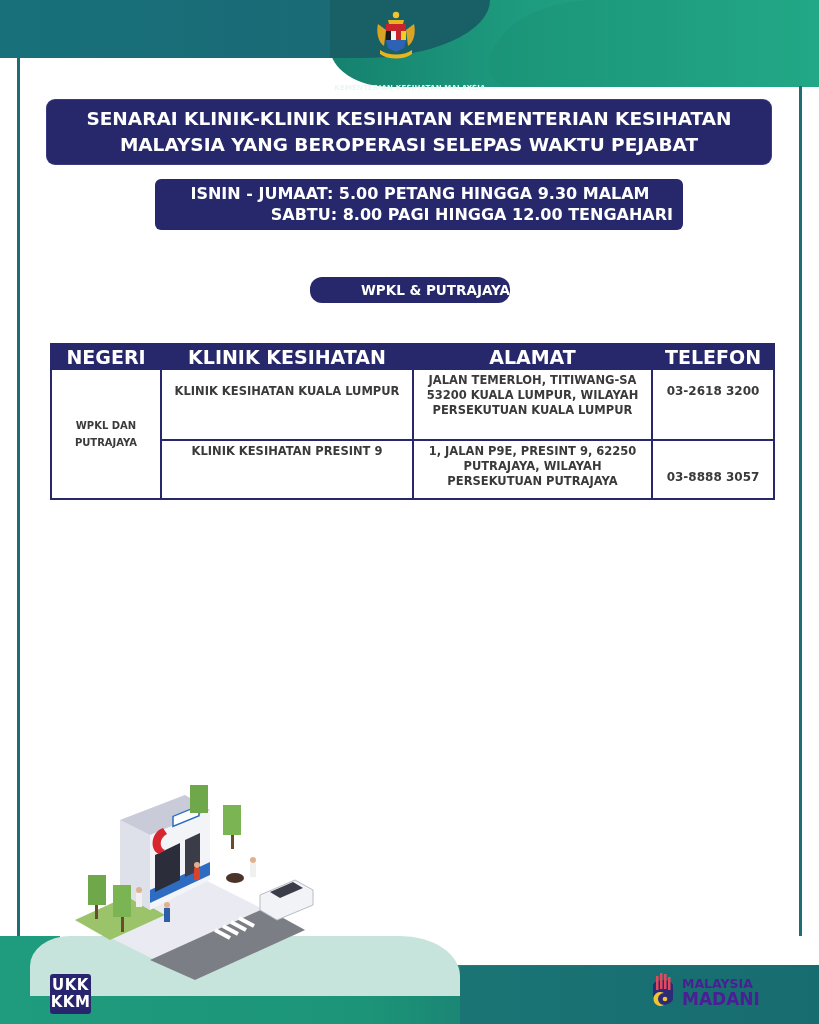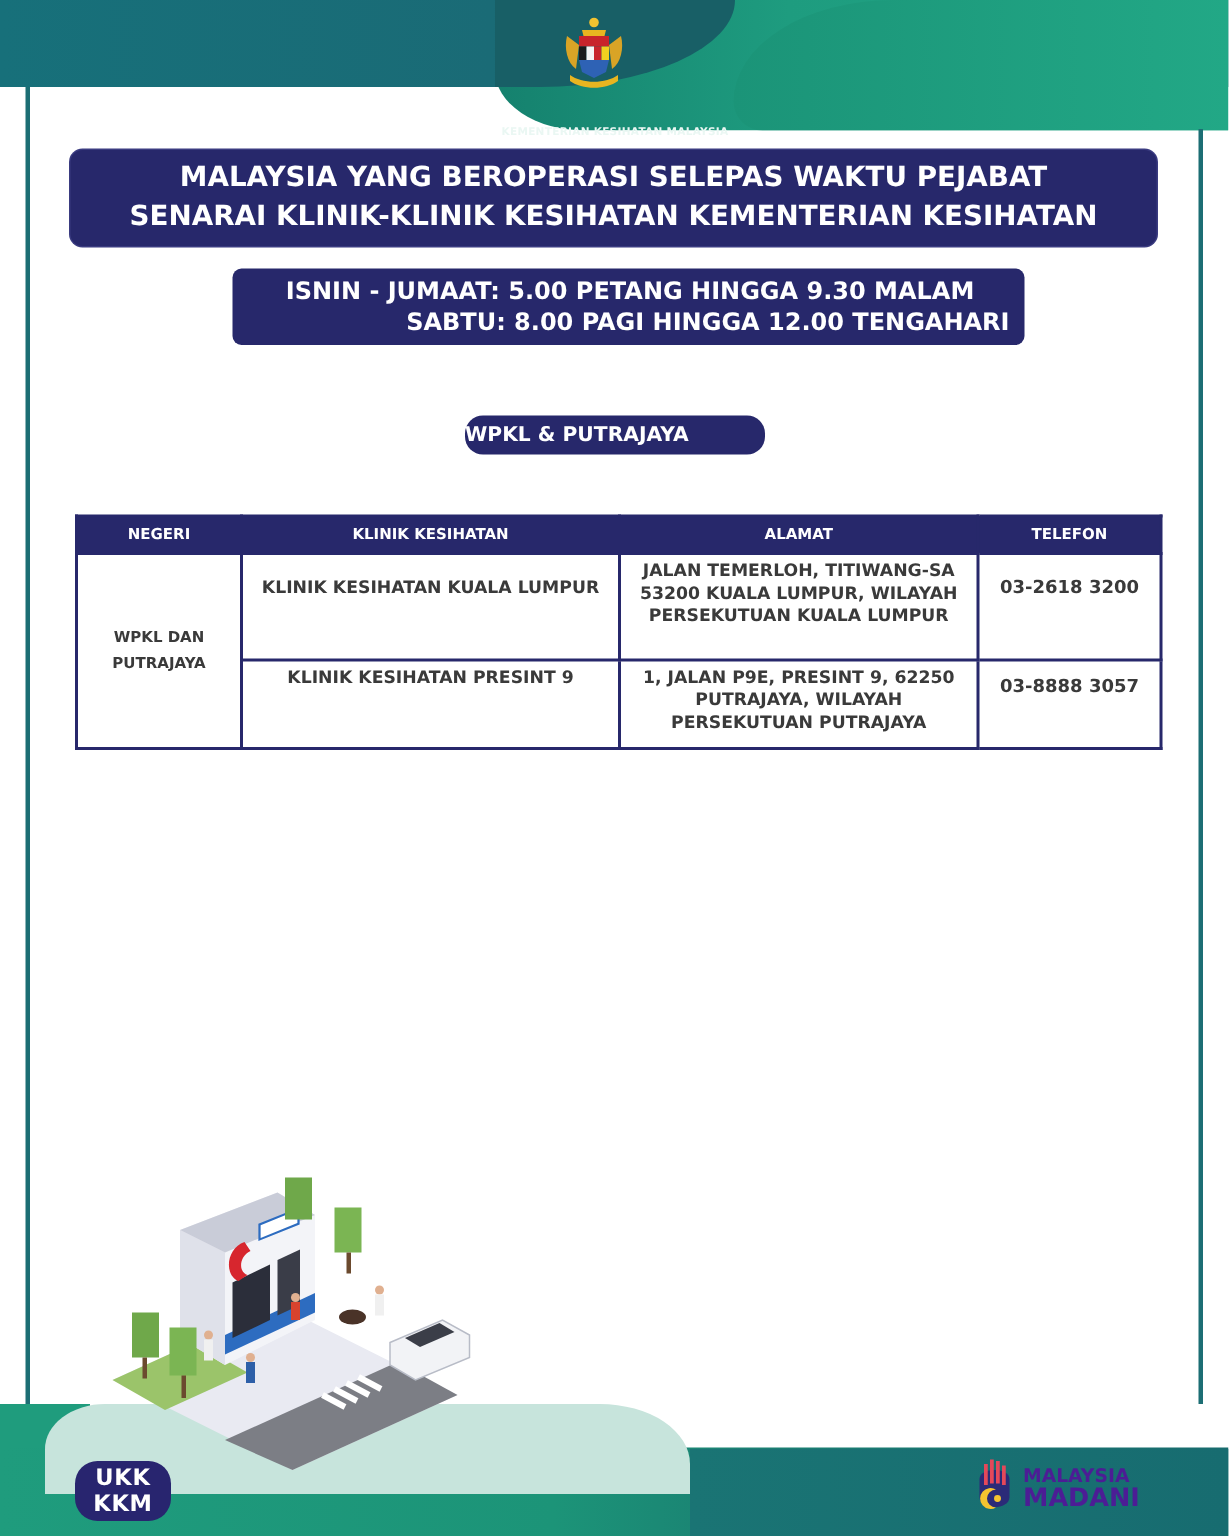--- a/index.html
+++ b/index.html
@@ -56,66 +56,66 @@
     background: #27286b; border-radius: 6px;
     color: #ffffff; font-weight: bold; font-size: 16px; line-height: 21px;
     padding: 4px 10px 0 12px;
   }
   .hours-line-1 { text-align: center; }
   .hours-line-2 { text-align: right; padding-right: 0; }
 
   .region-pill {
     position: absolute; left: 310px; top: 277px; width: 200px; height: 26px;
     background: #27286b; border-radius: 12px;
-    color: #ffffff; font-weight: bold; font-size: 13.5px; line-height: 26px; text-align: left;
+    color: #ffffff; font-weight: bold; font-size: 13.5px; line-height: 26px; text-align: right;
   }
 
   
   .clinic-table {
     position: absolute; left: 50px; top: 343px; width: 723px;
     border-collapse: collapse; table-layout: fixed;
   }
   .clinic-table th {
-    background: #27286b; color: #ffffff; font-weight: bold; font-size: 10px;
+    background: #27286b; color: #ffffff; font-weight: bold; font-size: 19px;
     height: 25px; text-align: center; border: 2px solid #27286b; padding: 0;
   }
   .clinic-table td {
     border: 2px solid #27286b; color: #3a3a3a; font-weight: bold; font-size: 11.5px;
     line-height: 15px; text-align: center; vertical-align: middle; padding: 2px 4px;
     background: #ffffff;
   }
   .clinic-table td.negeri { font-size: 10px; line-height: 17px; }
   .clinic-table td.tel { vertical-align: top; padding-top: 14px; font-size: 12px; }
   .clinic-table td.addr { vertical-align: top; padding-top: 3px; }
   .clinic-table td.clinic { vertical-align: top; padding-top: 14px; }
   .row-1 td { height: 71px; }
   .row-2 td { height: 59px; }
   .row-2 td.clinic { padding-top: 3px; }
-  .row-2 td.tel { padding-top: 9px; }
+  .row-2 td.tel { padding-top: 29px; }
 
   
   .footer-light {
     position: absolute; left: 30px; top: 936px; width: 430px; height: 60px;
     background: #c7e4dc; border-top-left-radius: 40px 30px; border-top-right-radius: 60px 40px;
   }
   .footer-band {
     position: absolute; left: 0; top: 965px; width: 819px; height: 59px;
     background: linear-gradient(90deg, #1f9c7d 0%, #1c9478 45%, #1a7f72 62%, #186b6e 100%);
   }
   .footer-band-left {
     position: absolute; left: 0; top: 936px; width: 60px; height: 30px; background: #1f9c7d;
   }
   .footer-band-right {
     position: absolute; left: 460px; top: 966px; width: 359px; height: 58px;
     background: linear-gradient(90deg, #1a7474 0%, #176c70 100%);
   }
 
   .ukk-logo {
-    position: absolute; left: 50px; top: 974px; width: 64px; height: 40px;
-    background: #28256f; border-radius: 15px; color: #ffffff;
+    position: absolute; left: 50px; top: 974px; width: 41px; height: 40px;
+    background: #28256f; border-radius: 3px; color: #ffffff;
     font-weight: bold; font-size: 15px; line-height: 17px; text-align: center; padding-top: 3px;
     letter-spacing: 0.5px;
   }
   .madani-logo {
     position: absolute; left: 648px; top: 970px; width: 130px; height: 44px;
     display: flex; align-items: center;
   }
   .madani-mark { width: 30px; height: 40px; }
   .madani-text {
     margin-left: 4px; color: #4c1d95; font-weight: bold; line-height: 15px;
@@ -146,22 +146,22 @@
   <rect x="27" y="21" width="5" height="9" fill="#f0d020"></rect>
   <path d="M12 30 L32 30 L30 38 L22 42 L14 38 Z" fill="#2e62b5"></path>
   <path d="M6 40 C14 46 30 46 38 40 L38 44 C30 50 14 50 6 44 Z" fill="#e8b520"></path>
 </svg>
 <div class="ministry-label">KEMENTERIAN KESIHATAN MALAYSIA</div>
 
 <div class="frame-left"></div>
 <div class="frame-right"></div>
 
 <div class="title-box">
+  <div>SENARAI KLINIK-KLINIK KESIHATAN KEMENTERIAN KESIHATAN</div>
   <div>MALAYSIA YANG BEROPERASI SELEPAS WAKTU PEJABAT</div>
-  <div>SENARAI KLINIK-KLINIK KESIHATAN KEMENTERIAN KESIHATAN</div>
 </div>
 
 <div class="hours-box">
   <div class="hours-line-1">ISNIN - JUMAAT: 5.00 PETANG HINGGA 9.30 MALAM</div>
   <div class="hours-line-2">SABTU: 8.00 PAGI HINGGA 12.00 TENGAHARI</div>
 </div>
 
 <div class="region-pill">WPKL &amp; PUTRAJAYA</div>
 
 <table class="clinic-table">

